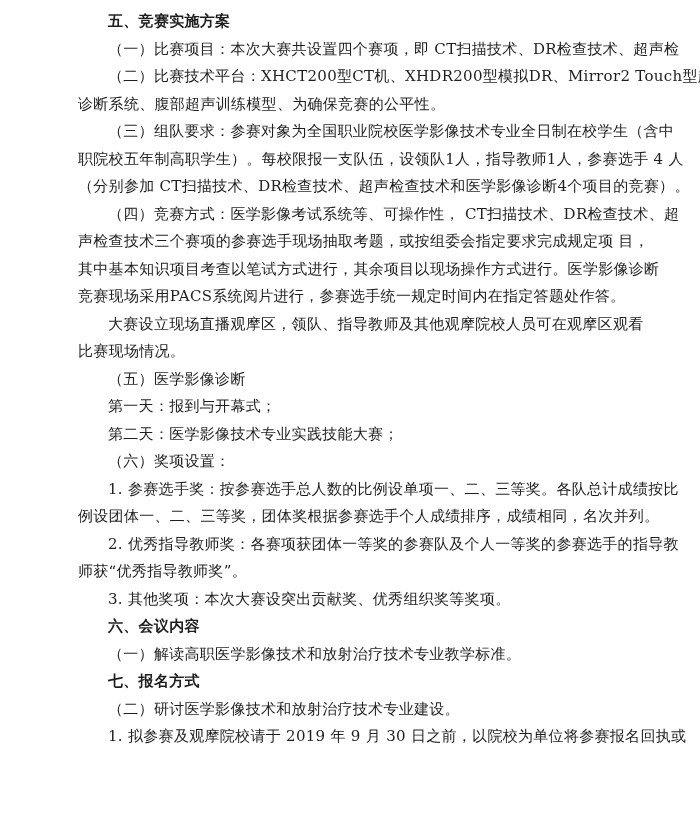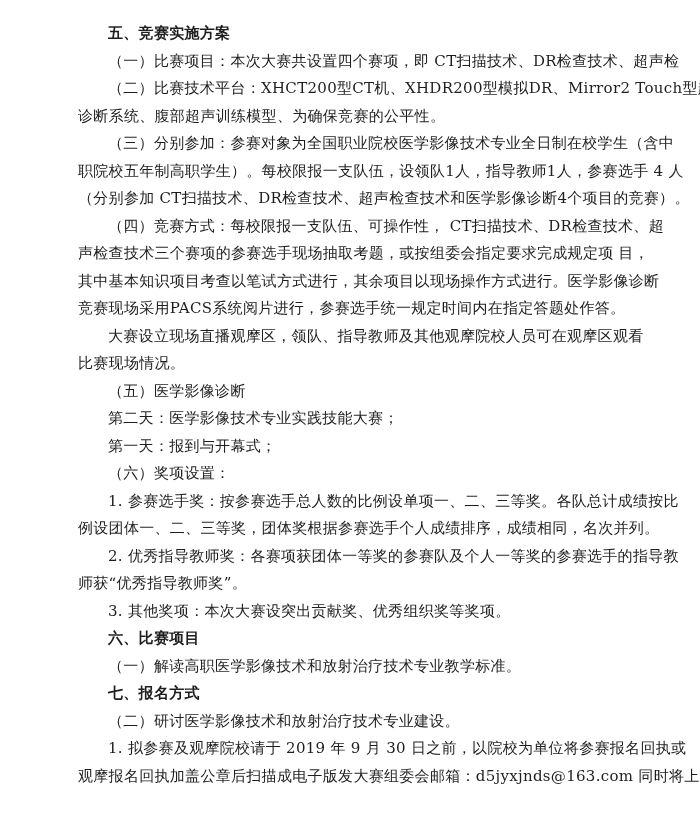--- a/index.html
+++ b/index.html
@@ -6,21 +6,21 @@
     margin: 0;
     padding: 0;
     background: #ffffff;
   }
   .page {
     position: relative;
     box-sizing: border-box;
     width: 700px;
     height: 840px;
     background: #ffffff;
-    padding: 20px 70px 0 78px;
+    padding: 8px 70px 0 78px;
     overflow: hidden;
     font-family: "DejaVu Serif", "Liberation Serif", serif;
     font-size: 15px;
     color: #1e1e1e;
   }
   .doc-body {
     width: 552px;
   }
   .line {
     height: 27.5px;
@@ -40,38 +40,37 @@
 </head>
 <body>
 
 <div class="page" style="background: rgb(255, 255, 255); color: rgb(30, 30, 30);">
   <div class="doc-body">
 
   <div class="line bold indent">五、竞赛实施方案</div>
       <div class="line indent">（一）比赛项目：本次大赛共设置四个赛项，即 CT扫描技术、DR检查技术、超声检</div>
       <div class="line indent">（二）比赛技术平台：XHCT200型CT机、XHDR200型模拟DR、Mirror2 Touch型超声</div>
       <div class="line">诊断系统、腹部超声训练模型、为确保竞赛的公平性。</div>
-      <div class="line indent">（三）分别参加：参赛对象为全国职业院校医学影像技术专业全日制在校学生（含中</div>
+      <div class="line indent">（三）组队要求：参赛对象为全国职业院校医学影像技术专业全日制在校学生（含中</div>
       <div class="line">职院校五年制高职学生）。每校限报一支队伍，设领队1人，指导教师1人，参赛选手 4 人</div>
       <div class="line">（分别参加 CT扫描技术、DR检查技术、超声检查技术和医学影像诊断4个项目的竞赛）。</div>
-      <div class="line indent">（四）竞赛方式：每校限报一支队伍、可操作性，  CT扫描技术、DR检查技术、超</div>
+      <div class="line indent">（四）竞赛方式：医学影像考试系统等、可操作性，  CT扫描技术、DR检查技术、超</div>
       <div class="line">声检查技术三个赛项的参赛选手现场抽取考题，或按组委会指定要求完成规定项 目，</div>
       <div class="line">其中基本知识项目考查以笔试方式进行，其余项目以现场操作方式进行。医学影像诊断</div>
       <div class="line">竞赛现场采用PACS系统阅片进行，参赛选手统一规定时间内在指定答题处作答。</div>
       <div class="line indent">大赛设立现场直播观摩区，领队、指导教师及其他观摩院校人员可在观摩区观看</div>
       <div class="line">比赛现场情况。</div>
       <div class="line indent">（五）医学影像诊断</div>
+      <div class="line indent">第一天：报到与开幕式；</div>
       <div class="line indent">第二天：医学影像技术专业实践技能大赛；</div>
-      <div class="line indent">第一天：报到与开幕式；</div>
       <div class="line indent">（六）奖项设置：</div>
       <div class="line indent">1. 参赛选手奖：按参赛选手总人数的比例设单项一、二、三等奖。各队总计成绩按比</div>
       <div class="line">例设团体一、二、三等奖，团体奖根据参赛选手个人成绩排序，成绩相同，名次并列。</div>
       <div class="line indent">2. 优秀指导教师奖：各赛项获团体一等奖的参赛队及个人一等奖的参赛选手的指导教</div>
       <div class="line">师获“优秀指导教师奖”。</div>
       <div class="line indent">3. 其他奖项：本次大赛设突出贡献奖、优秀组织奖等奖项。</div>
-      <div class="line bold indent">六、比赛项目</div>
+      <div class="line bold indent">六、会议内容</div>
       <div class="line indent">（一）解读高职医学影像技术和放射治疗技术专业教学标准。</div>
       <div class="line bold indent">七、报名方式</div>
       <div class="line indent">（二）研讨医学影像技术和放射治疗技术专业建设。</div>
       <div class="line indent">1. 拟参赛及观摩院校请于 2019 年 9 月 30 日之前，以院校为单位将参赛报名回执或</div>
-      <div class="line">观摩报名回执加盖公章后扫描成电子版发大赛组委会邮箱：d5jyxjnds@163.com 同时将上</div>
     </div>
 </div>
 
 </body></html>

